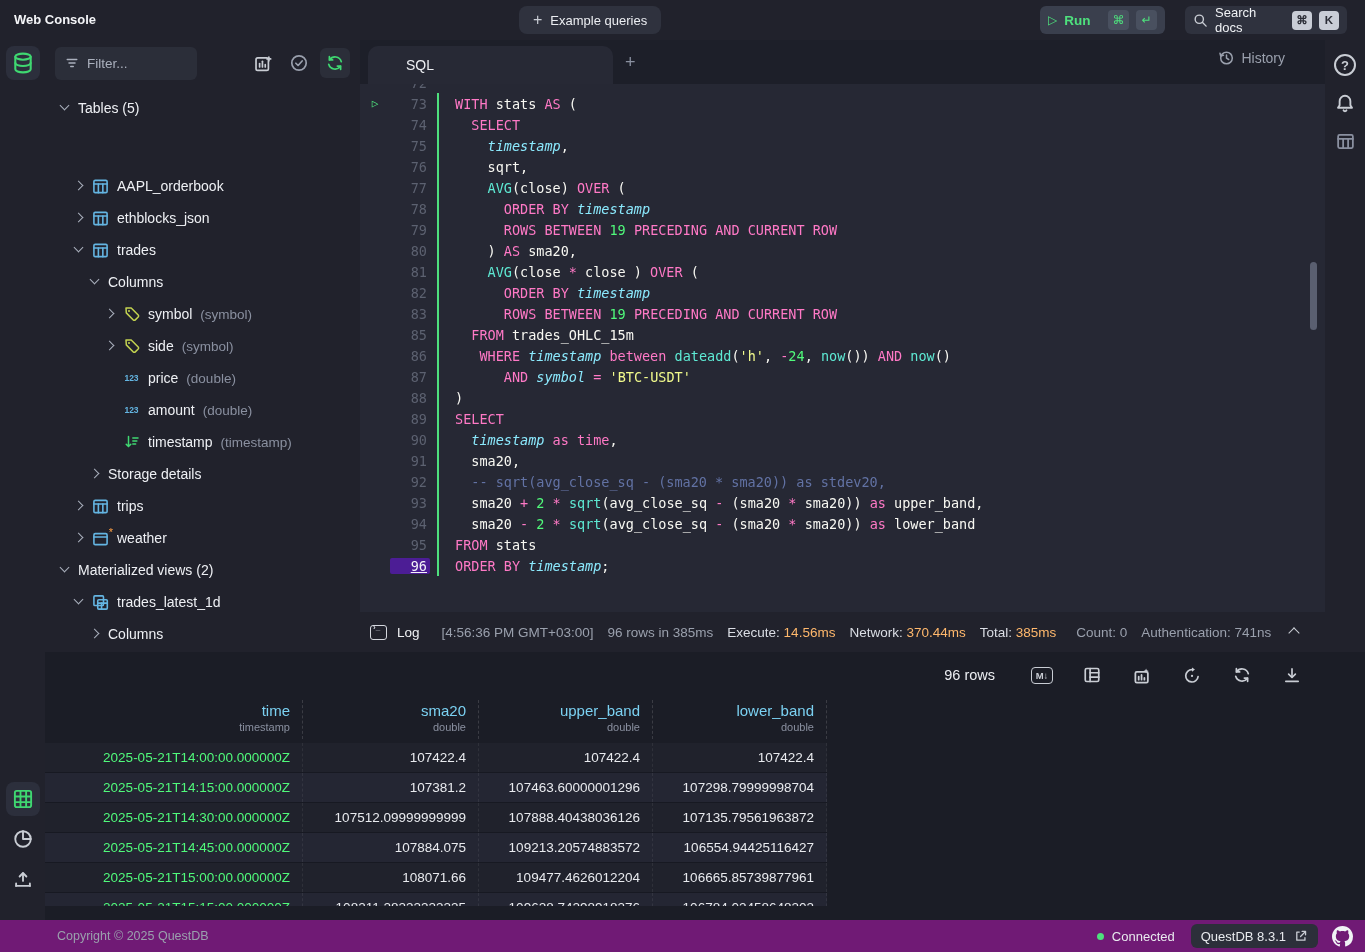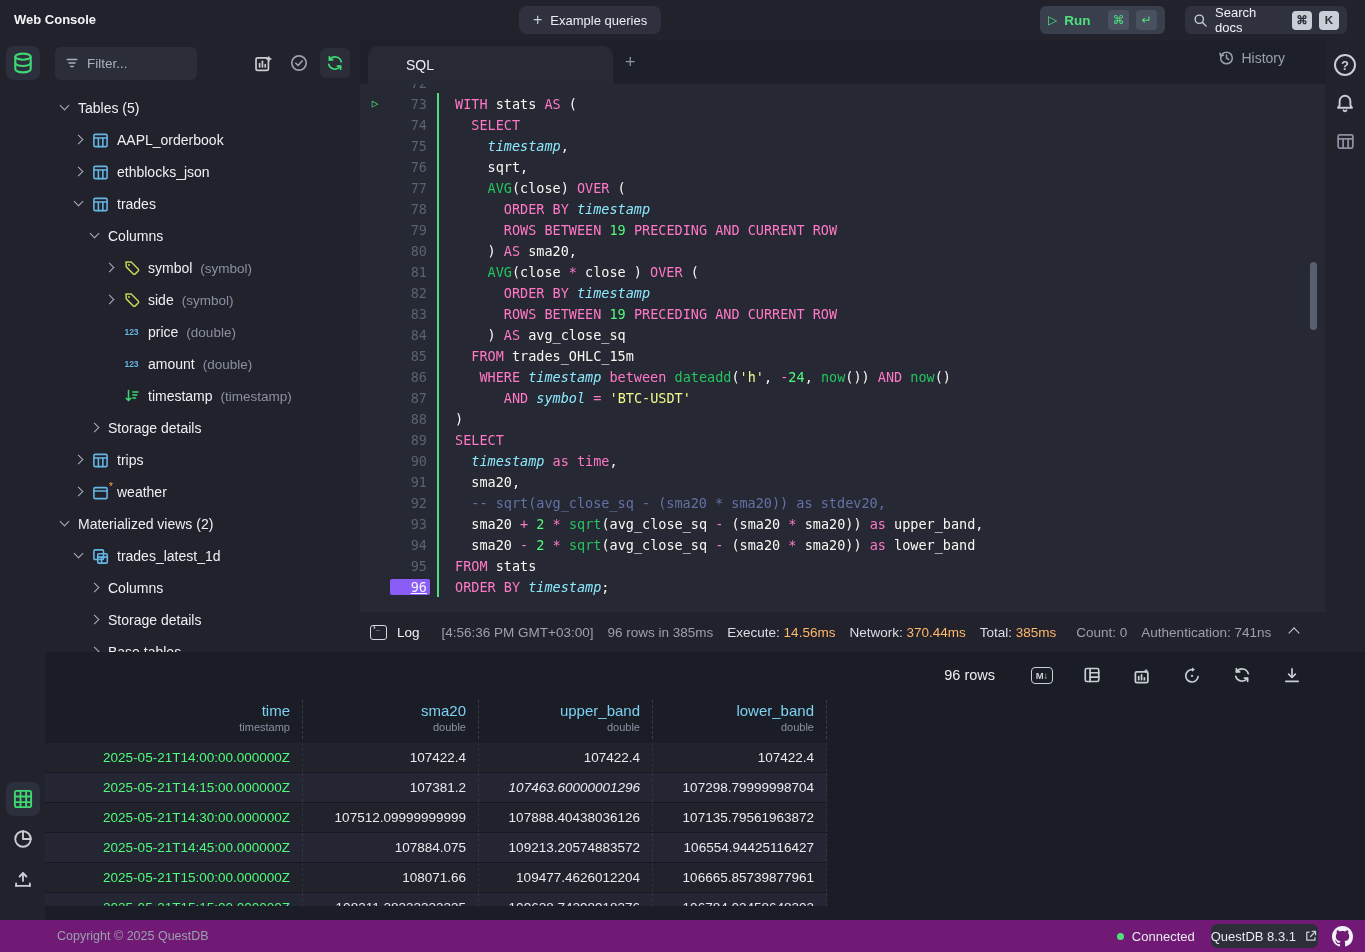--- a/index.html
+++ b/index.html
@@ -70,26 +70,26 @@
   #add-tab { position:absolute; left:265px; top:12px; color:#8a90a0; font-size:18px; cursor:pointer; }
   #history-btn { position:absolute; right:40px; top:10px; display:flex; align-items:center; gap:7px;
     color:#9aa0ad; font-size:14px; cursor:pointer; }
 
   #code-area { position:absolute; left:360px; top:84px; width:965px; height:528px; background:#262834; overflow:hidden;
     font-family:"DejaVu Sans Mono", monospace; font-size:13.5px; }
   #code-scroll { position:absolute; left:0; top:-12px; width:100%; }
   .code-line { height:21px; display:flex; align-items:center; white-space:pre; }
   .cl-play { width:30px; text-align:center; color:#4ee07d; font-size:11px; flex:0 0 30px; cursor:pointer; }
   .cl-num { width:40px; text-align:right; color:#5c6170; flex:0 0 40px; padding-right:3px; }
-  .cl-num.cur { background:#8b5cf6; color:#f4f5f8; border-radius:2px;text-decoration:underline; }
+  .cl-num.cur { background:#4c1d95; color:#f4f5f8; border-radius:2px;text-decoration:underline; }
   .cl-bar { width:2px; height:21px; margin-left:7px; flex:0 0 2px; }
   .cl-bar.on { background:#4ee07d; }
   .cl-text { padding-left:16px; }
   .tk-k { color:#ff79c6; } .tk-o { color:#ff79c6; }
-  .tk-f { color:#22c55e; }
+  .tk-f { color:#5eead4; }
   .tk-v { color:#8be9fd; font-style:italic; }
   .tk-n { color:#50fa7b; }
   .tk-s { color:#f1fa8c; }
   .tk-c { color:#6272a4; }
   .tk-w { color:#f8f8f2; }
   #editor-scrollbar { position:absolute; right:8px; top:178px; width:7px; height:68px; background:#5a5f70; border-radius:4px; cursor:grab; }
 
   
   #logbar { position:absolute; left:360px; top:612px; width:1005px; height:40px; background:#21222c;
     display:flex; align-items:center; font-size:13.5px; color:#9aa0ad; }
@@ -124,21 +124,21 @@
     border-right:1px dashed rgba(255,255,255,0.07); overflow:hidden; }
   .g-cell.ts { color:#50fa7b; }
 
   
   #bottombar { position:absolute; left:0; top:920px; width:1365px; height:32px; background:#701a75;
     display:flex; align-items:center; font-size:12.5px; }
   #copyright { color:#9aa0ad; margin-left:57px; flex:1; }
   #conn-dot { width:7px; height:7px; border-radius:50%; background:#4ee07d; margin-right:8px; }
   #connected-label { color:#e8eaee; font-size:13px; margin-right:16px; }
   #version-pill { background:#2c2f3a; border-radius:6px; height:24px; display:flex; align-items:center;
-    padding:0 0; gap:8px; color:#e8eaee; font-size:13px; margin-right:14px; cursor:pointer; }
+    padding:0 10px; gap:8px; color:#e8eaee; font-size:13px; margin-right:14px; cursor:pointer; }
   #github-link { margin-right:12px; cursor:pointer; display:flex; align-items:center; }
 
   svg { display:block; }
 </style>
 </head>
 <body>
 
 <div id="topbar">
   <div id="app-title">Web Console</div>
   <button id="example-btn">
@@ -250,21 +250,21 @@
             <path d="M13 13.6v-2.9h-2.9"></path>
           </svg>
         </span>
     </div>
   </div>
   <div id="tree">
       <div class="tree-row" style="padding-left: 12px;">
         <span class="chev down"></span>
         <span class="t-label">Tables (5)</span>
       </div>
-      <div class="tree-row" style="padding-left: 26px;">
+      <div class="tree-row" style="padding-left: 26px; margin-top: 46px;">
         <span class="chev right"></span>
         <span class="t-icon">
           <svg width="17" height="17" viewBox="0 0 16 16" fill="none" stroke="#64b5e2" stroke-width="1.5" stroke-linecap="round" stroke-linejoin="round">
             <rect x="1.8" y="2.2" width="12.4" height="11.6" rx="1.2"></rect>
             <line x1="1.8" y1="5.6" x2="14.2" y2="5.6"></line>
             <line x1="6" y1="5.6" x2="6" y2="13.8"></line>
             <line x1="10.2" y1="5.6" x2="10.2" y2="13.8"></line>
           </svg>
         </span>
         <span class="t-label">AAPL_orderbook</span>
@@ -450,21 +450,20 @@
       <div class="code-line"><span class="cl-play"></span><span class="cl-num">74</span><span class="cl-bar on"></span><span class="cl-text"><span class="tk-w">  </span><span class="tk-k">SELECT</span></span></div>
       <div class="code-line"><span class="cl-play"></span><span class="cl-num">75</span><span class="cl-bar on"></span><span class="cl-text"><span class="tk-w">    </span><span class="tk-v">timestamp</span><span class="tk-w">,</span></span></div>
       <div class="code-line"><span class="cl-play"></span><span class="cl-num">76</span><span class="cl-bar on"></span><span class="cl-text"><span class="tk-w">    sqrt,</span></span></div>
       <div class="code-line"><span class="cl-play"></span><span class="cl-num">77</span><span class="cl-bar on"></span><span class="cl-text"><span class="tk-w">    </span><span class="tk-f">AVG</span><span class="tk-w">(close) </span><span class="tk-k">OVER</span><span class="tk-w"> (</span></span></div>
       <div class="code-line"><span class="cl-play"></span><span class="cl-num">78</span><span class="cl-bar on"></span><span class="cl-text"><span class="tk-w">      </span><span class="tk-k">ORDER BY</span><span class="tk-w"> </span><span class="tk-v">timestamp</span></span></div>
       <div class="code-line"><span class="cl-play"></span><span class="cl-num">79</span><span class="cl-bar on"></span><span class="cl-text"><span class="tk-w">      </span><span class="tk-k">ROWS BETWEEN</span><span class="tk-w"> </span><span class="tk-n">19</span><span class="tk-w"> </span><span class="tk-k">PRECEDING AND CURRENT ROW</span></span></div>
       <div class="code-line"><span class="cl-play"></span><span class="cl-num">80</span><span class="cl-bar on"></span><span class="cl-text"><span class="tk-w">    ) </span><span class="tk-k">AS</span><span class="tk-w"> sma20,</span></span></div>
       <div class="code-line"><span class="cl-play"></span><span class="cl-num">81</span><span class="cl-bar on"></span><span class="cl-text"><span class="tk-w">    </span><span class="tk-f">AVG</span><span class="tk-w">(close </span><span class="tk-o">*</span><span class="tk-w"> close ) </span><span class="tk-k">OVER</span><span class="tk-w"> (</span></span></div>
       <div class="code-line"><span class="cl-play"></span><span class="cl-num">82</span><span class="cl-bar on"></span><span class="cl-text"><span class="tk-w">      </span><span class="tk-k">ORDER BY</span><span class="tk-w"> </span><span class="tk-v">timestamp</span></span></div>
       <div class="code-line"><span class="cl-play"></span><span class="cl-num">83</span><span class="cl-bar on"></span><span class="cl-text"><span class="tk-w">      </span><span class="tk-k">ROWS BETWEEN</span><span class="tk-w"> </span><span class="tk-n">19</span><span class="tk-w"> </span><span class="tk-k">PRECEDING AND CURRENT ROW</span></span></div>
-      <div class="code-line"><span class="cl-play"></span><span class="cl-num">84</span><span class="cl-bar on"></span><span class="cl-text"><span class="tk-w">    ) </span><span class="tk-k">AS</span><span class="tk-w"> avg_close_sq</span></span></div>
       <div class="code-line"><span class="cl-play"></span><span class="cl-num">85</span><span class="cl-bar on"></span><span class="cl-text"><span class="tk-w">  </span><span class="tk-k">FROM</span><span class="tk-w"> trades_OHLC_15m</span></span></div>
       <div class="code-line"><span class="cl-play"></span><span class="cl-num">86</span><span class="cl-bar on"></span><span class="cl-text"><span class="tk-w">   </span><span class="tk-k">WHERE</span><span class="tk-w"> </span><span class="tk-v">timestamp</span><span class="tk-w"> </span><span class="tk-k">between</span><span class="tk-w"> </span><span class="tk-f">dateadd</span><span class="tk-w">(</span><span class="tk-s">'h'</span><span class="tk-w">, </span><span class="tk-o">-</span><span class="tk-n">24</span><span class="tk-w">, </span><span class="tk-f">now</span><span class="tk-w">()) </span><span class="tk-k">AND</span><span class="tk-w"> </span><span class="tk-f">now</span><span class="tk-w">()</span></span></div>
       <div class="code-line"><span class="cl-play"></span><span class="cl-num">87</span><span class="cl-bar on"></span><span class="cl-text"><span class="tk-w">      </span><span class="tk-k">AND</span><span class="tk-w"> </span><span class="tk-v">symbol</span><span class="tk-w"> </span><span class="tk-o">=</span><span class="tk-w"> </span><span class="tk-s">'BTC-USDT'</span></span></div>
       <div class="code-line"><span class="cl-play"></span><span class="cl-num">88</span><span class="cl-bar on"></span><span class="cl-text"><span class="tk-w">)</span></span></div>
       <div class="code-line"><span class="cl-play"></span><span class="cl-num">89</span><span class="cl-bar on"></span><span class="cl-text"><span class="tk-k">SELECT</span></span></div>
       <div class="code-line"><span class="cl-play"></span><span class="cl-num">90</span><span class="cl-bar on"></span><span class="cl-text"><span class="tk-w">  </span><span class="tk-v">timestamp</span><span class="tk-w"> </span><span class="tk-k">as</span><span class="tk-w"> </span><span class="tk-k">time</span><span class="tk-w">,</span></span></div>
       <div class="code-line"><span class="cl-play"></span><span class="cl-num">91</span><span class="cl-bar on"></span><span class="cl-text"><span class="tk-w">  sma20,</span></span></div>
       <div class="code-line"><span class="cl-play"></span><span class="cl-num">92</span><span class="cl-bar on"></span><span class="cl-text"><span class="tk-c">  -- sqrt(avg_close_sq - (sma20 * sma20)) as stdev20,</span></span></div>
       <div class="code-line"><span class="cl-play"></span><span class="cl-num">93</span><span class="cl-bar on"></span><span class="cl-text"><span class="tk-w">  sma20 </span><span class="tk-o">+</span><span class="tk-w"> </span><span class="tk-n">2</span><span class="tk-w"> </span><span class="tk-o">*</span><span class="tk-w"> </span><span class="tk-f">sqrt</span><span class="tk-w">(avg_close_sq </span><span class="tk-o">-</span><span class="tk-w"> (sma20 </span><span class="tk-o">*</span><span class="tk-w"> sma20)) </span><span class="tk-k">as</span><span class="tk-w"> upper_band,</span></span></div>
       <div class="code-line"><span class="cl-play"></span><span class="cl-num">94</span><span class="cl-bar on"></span><span class="cl-text"><span class="tk-w">  sma20 </span><span class="tk-o">-</span><span class="tk-w"> </span><span class="tk-n">2</span><span class="tk-w"> </span><span class="tk-o">*</span><span class="tk-w"> </span><span class="tk-f">sqrt</span><span class="tk-w">(avg_close_sq </span><span class="tk-o">-</span><span class="tk-w"> (sma20 </span><span class="tk-o">*</span><span class="tk-w"> sma20)) </span><span class="tk-k">as</span><span class="tk-w"> lower_band</span></span></div>
@@ -548,21 +547,21 @@
   <div id="grid-body">
       <div class="g-row">
         <div class="g-cell ts" style="width: 258px;">2025-05-21T14:00:00.000000Z</div>
         <div class="g-cell" style="width: 176px;">107422.4</div>
         <div class="g-cell" style="width: 174px;">107422.4</div>
         <div class="g-cell" style="width: 174px;">107422.4</div>
       </div>
       <div class="g-row">
         <div class="g-cell ts" style="width: 258px;">2025-05-21T14:15:00.000000Z</div>
         <div class="g-cell" style="width: 176px;">107381.2</div>
-        <div class="g-cell" style="width: 174px; font-style: italic;">107463.60000001296</div>
+        <div class="g-cell" style="width: 174px;">107463.60000001296</div>
         <div class="g-cell" style="width: 174px;">107298.79999998704</div>
       </div>
       <div class="g-row">
         <div class="g-cell ts" style="width: 258px;">2025-05-21T14:30:00.000000Z</div>
         <div class="g-cell" style="width: 176px;">107512.09999999999</div>
         <div class="g-cell" style="width: 174px;">107888.40438036126</div>
         <div class="g-cell" style="width: 174px;">107135.79561963872</div>
       </div>
       <div class="g-row">
         <div class="g-cell ts" style="width: 258px;">2025-05-21T14:45:00.000000Z</div>

